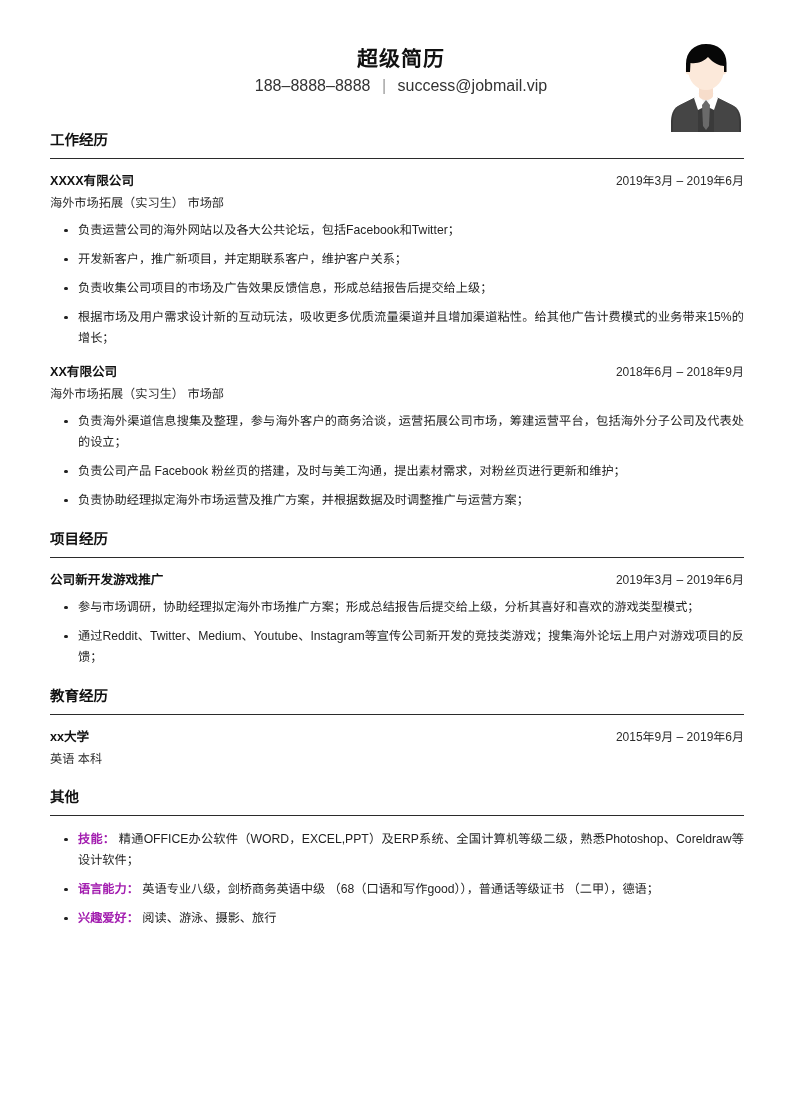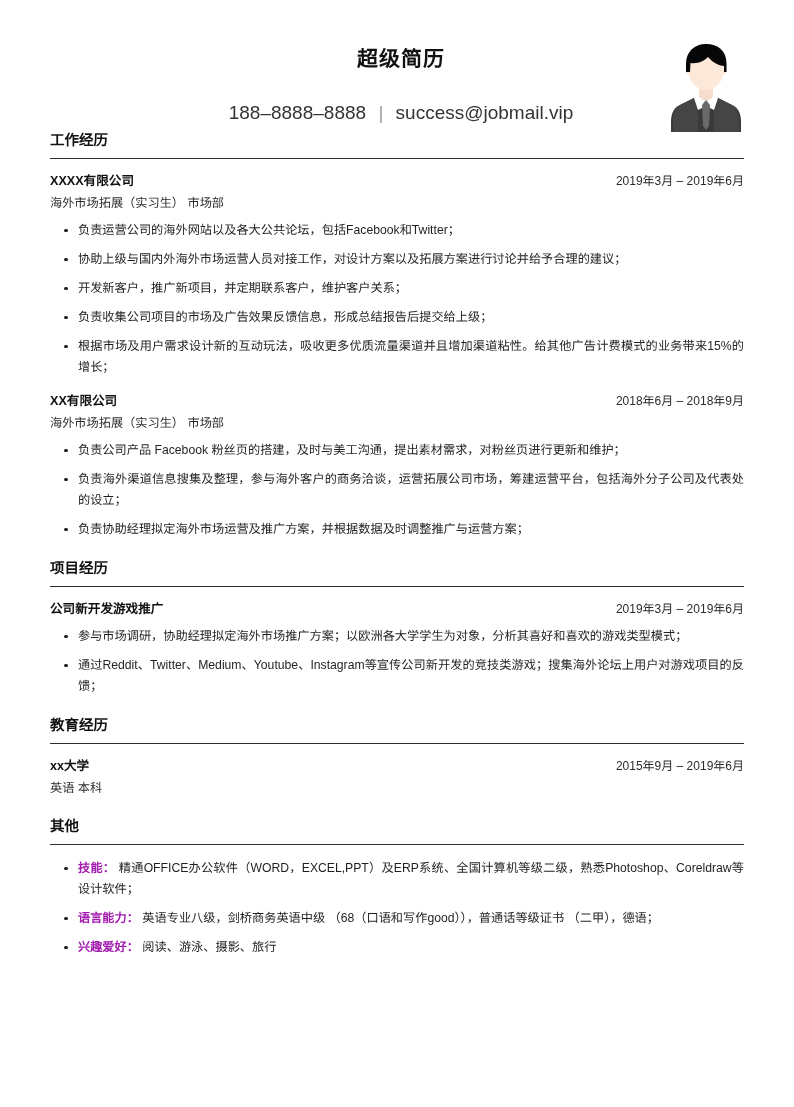--- a/index.html
+++ b/index.html
@@ -37,22 +37,22 @@
   }
   .resume-title {
     font-size: 21px;
     font-weight: bold;
     letter-spacing: 1px;
     color: #111111;
     line-height: 30px;
     margin: 0;
   }
   .contact-line {
-    margin-top: 30px;
-    font-size: 19px;
+    margin-top: 3px;
+    font-size: 16px;
     color: #333333;
     line-height: 18px;
     white-space: nowrap;
   }
   .contact-sep {
     display: inline-block;
     margin: 0 7px;
     color: #9a9a9a;
     font-weight: 300;
   }
@@ -197,52 +197,51 @@
       <div class="section-rule"></div>
 
       <div class="entry">
         <div class="entry-head">
           <div class="entry-org">XXXX有限公司</div>
           <div class="entry-date">2019年3月 – 2019年6月</div>
         </div>
         <div class="entry-sub">海外市场拓展（实习生） 市场部</div>
         <ul class="bullets">
           <li>负责运营公司的海外网站以及各大公共论坛，包括Facebook和Twitter；</li>
-          <li>协助上级与国内外海外市场运营人员对接工作，对设计方案以及拓展方案进行讨论并给予合理的建议；</li>
           <li>开发新客户，推广新项目，并定期联系客户，维护客户关系；</li>
           <li>负责收集公司项目的市场及广告效果反馈信息，形成总结报告后提交给上级；</li>
           <li>根据市场及用户需求设计新的互动玩法，吸收更多优质流量渠道并且增加渠道粘性。给其他广告计费模式的业务带来15%的增长；</li>
         </ul>
       </div>
 
       <div class="entry">
         <div class="entry-head">
           <div class="entry-org">XX有限公司</div>
           <div class="entry-date">2018年6月 – 2018年9月</div>
         </div>
         <div class="entry-sub">海外市场拓展（实习生） 市场部</div>
         <ul class="bullets">
+          <li>负责海外渠道信息搜集及整理，参与海外客户的商务洽谈，运营拓展公司市场，筹建运营平台，包括海外分子公司及代表处的设立；</li>
           <li>负责公司产品 Facebook 粉丝页的搭建，及时与美工沟通，提出素材需求，对粉丝页进行更新和维护；</li>
-          <li>负责海外渠道信息搜集及整理，参与海外客户的商务洽谈，运营拓展公司市场，筹建运营平台，包括海外分子公司及代表处的设立；</li>
           <li>负责协助经理拟定海外市场运营及推广方案，并根据数据及时调整推广与运营方案；</li>
         </ul>
       </div>
     </div>
 
     <div class="section">
       <div class="section-title">项目经历</div>
       <div class="section-rule"></div>
 
       <div class="entry">
         <div class="entry-head">
           <div class="entry-org">公司新开发游戏推广</div>
           <div class="entry-date">2019年3月 – 2019年6月</div>
         </div>
         <ul class="bullets">
-          <li>参与市场调研，协助经理拟定海外市场推广方案；以欧洲各大学学生为对象，分析其喜好和喜欢的游戏类型模式；</li>
+          <li>参与市场调研，协助经理拟定海外市场推广方案；形成总结报告后提交给上级，分析其喜好和喜欢的游戏类型模式；</li>
           <li>通过Reddit、Twitter、Medium、Youtube、Instagram等宣传公司新开发的竞技类游戏；搜集海外论坛上用户对游戏项目的反馈；</li>
         </ul>
       </div>
     </div>
 
     <div class="section">
       <div class="section-title">教育经历</div>
       <div class="section-rule"></div>
 
       <div class="entry">

